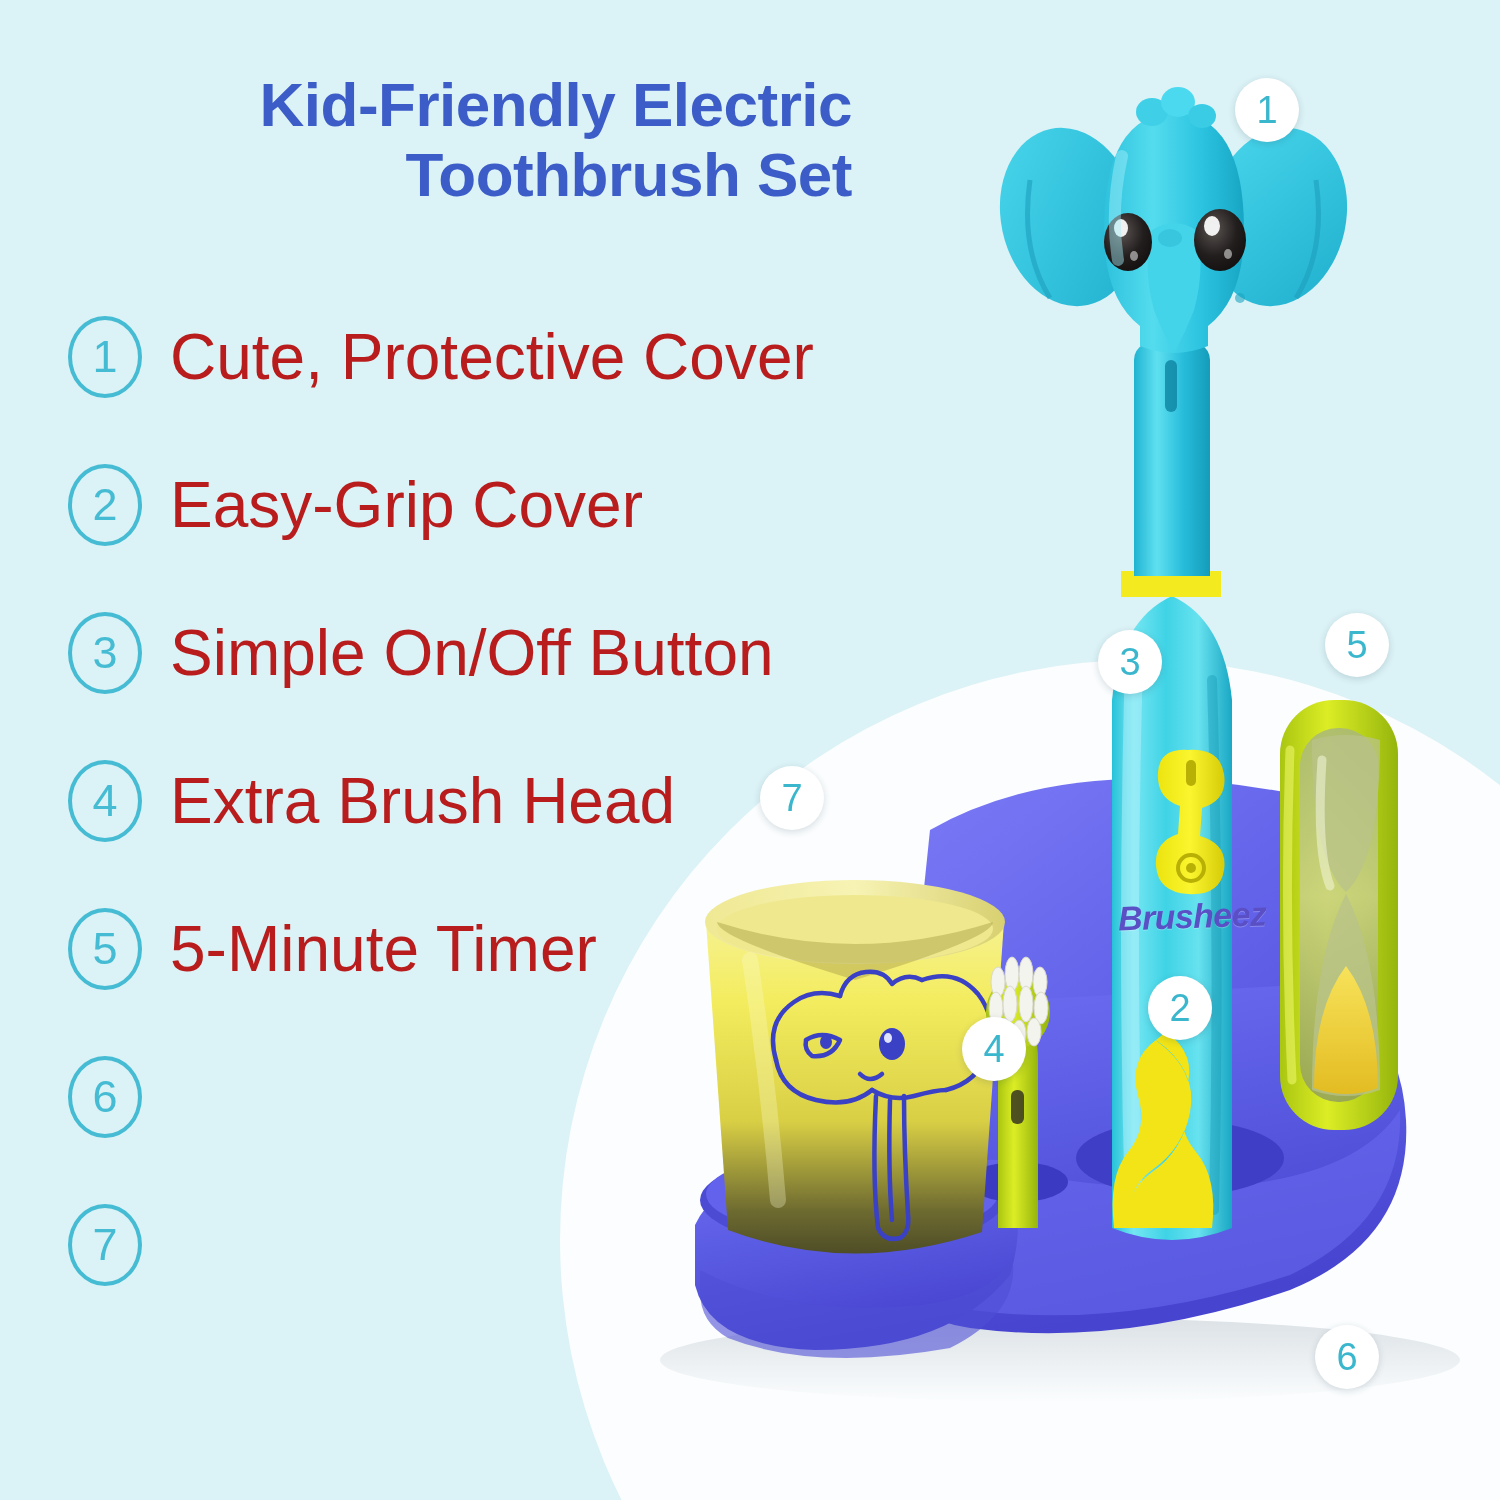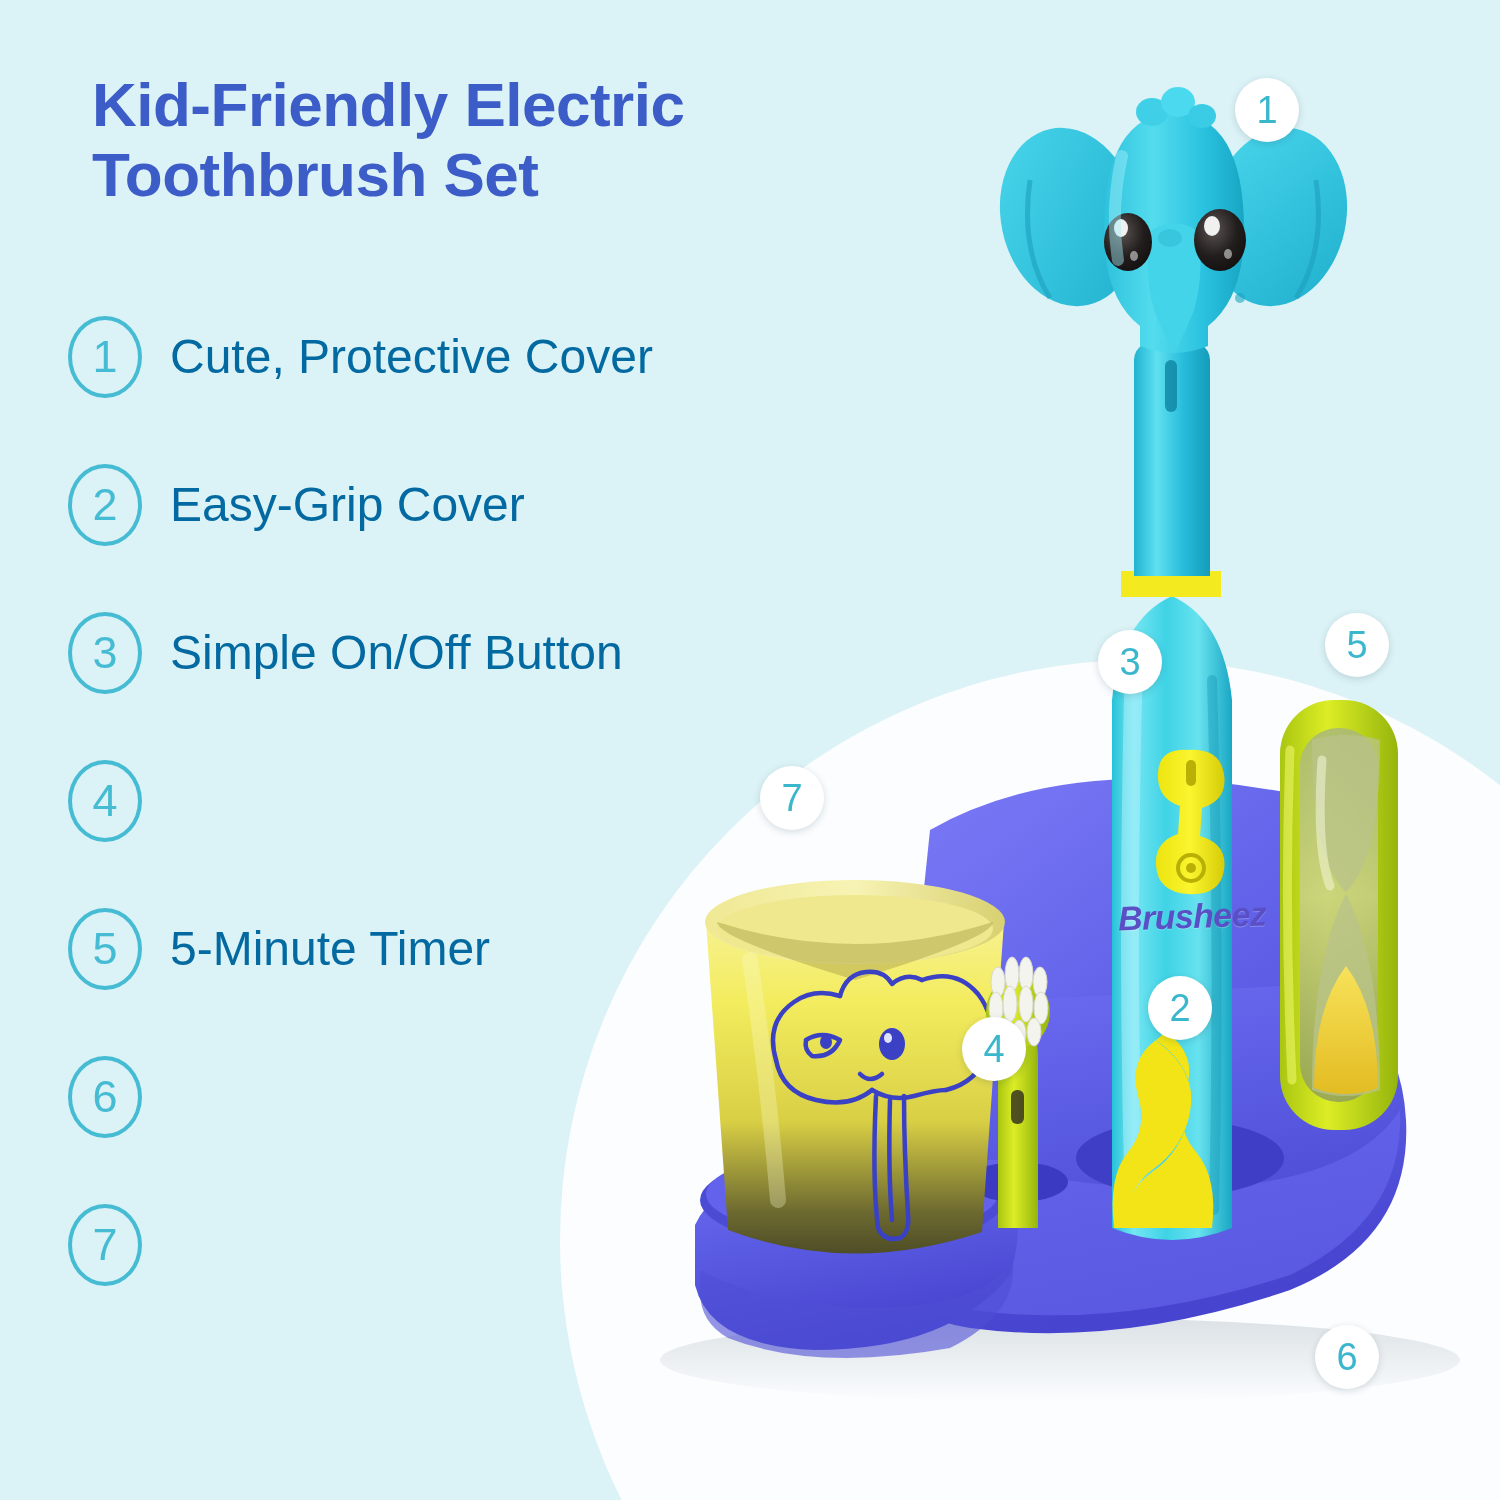--- a/index.html
+++ b/index.html
@@ -41,21 +41,21 @@
   .title {
     position: absolute;
     left: 92px;
     top: 70px;
     width: 760px;
     color: #3c5cc8;
     font-size: 62px;
     line-height: 1.13;
     font-weight: bold;
     letter-spacing: -0.5px;
-    text-align: left;
+    text-align: right;
     white-space: pre-line;
   }
 
   
   .features {
     position: absolute;
     left: 68px;
     top: 302px;
     width: 740px;
   }
@@ -74,22 +74,22 @@
     border: 4px solid #45bcd3;
     border-radius: 50%;
     color: #45bcd3;
     font-size: 45px;
     line-height: 74px;
     text-align: center;
     box-sizing: border-box;
   }
   .flabel {
     margin-left: 28px;
-    color: #0369a1;
-    font-size: 48px;
+    color: #b91c1c;
+    font-size: 64px;
     line-height: 1;
     white-space: nowrap;
   }
 
   
   #product {
     position: absolute;
     left: 600px;
     top: 60px;
     width: 880px;
@@ -154,20 +154,21 @@
       <div class="flabel">Easy-Grip Cover</div>
     </div>
 
     <div class="feature">
       <div class="fnum">3</div>
       <div class="flabel">Simple On/Off Button</div>
     </div>
 
     <div class="feature">
       <div class="fnum">4</div>
+      <div class="flabel">Extra Brush Head</div>
     </div>
 
     <div class="feature">
       <div class="fnum">5</div>
       <div class="flabel">5-Minute Timer</div>
     </div>
 
     <div class="feature">
       <div class="fnum">6</div>
     </div>

